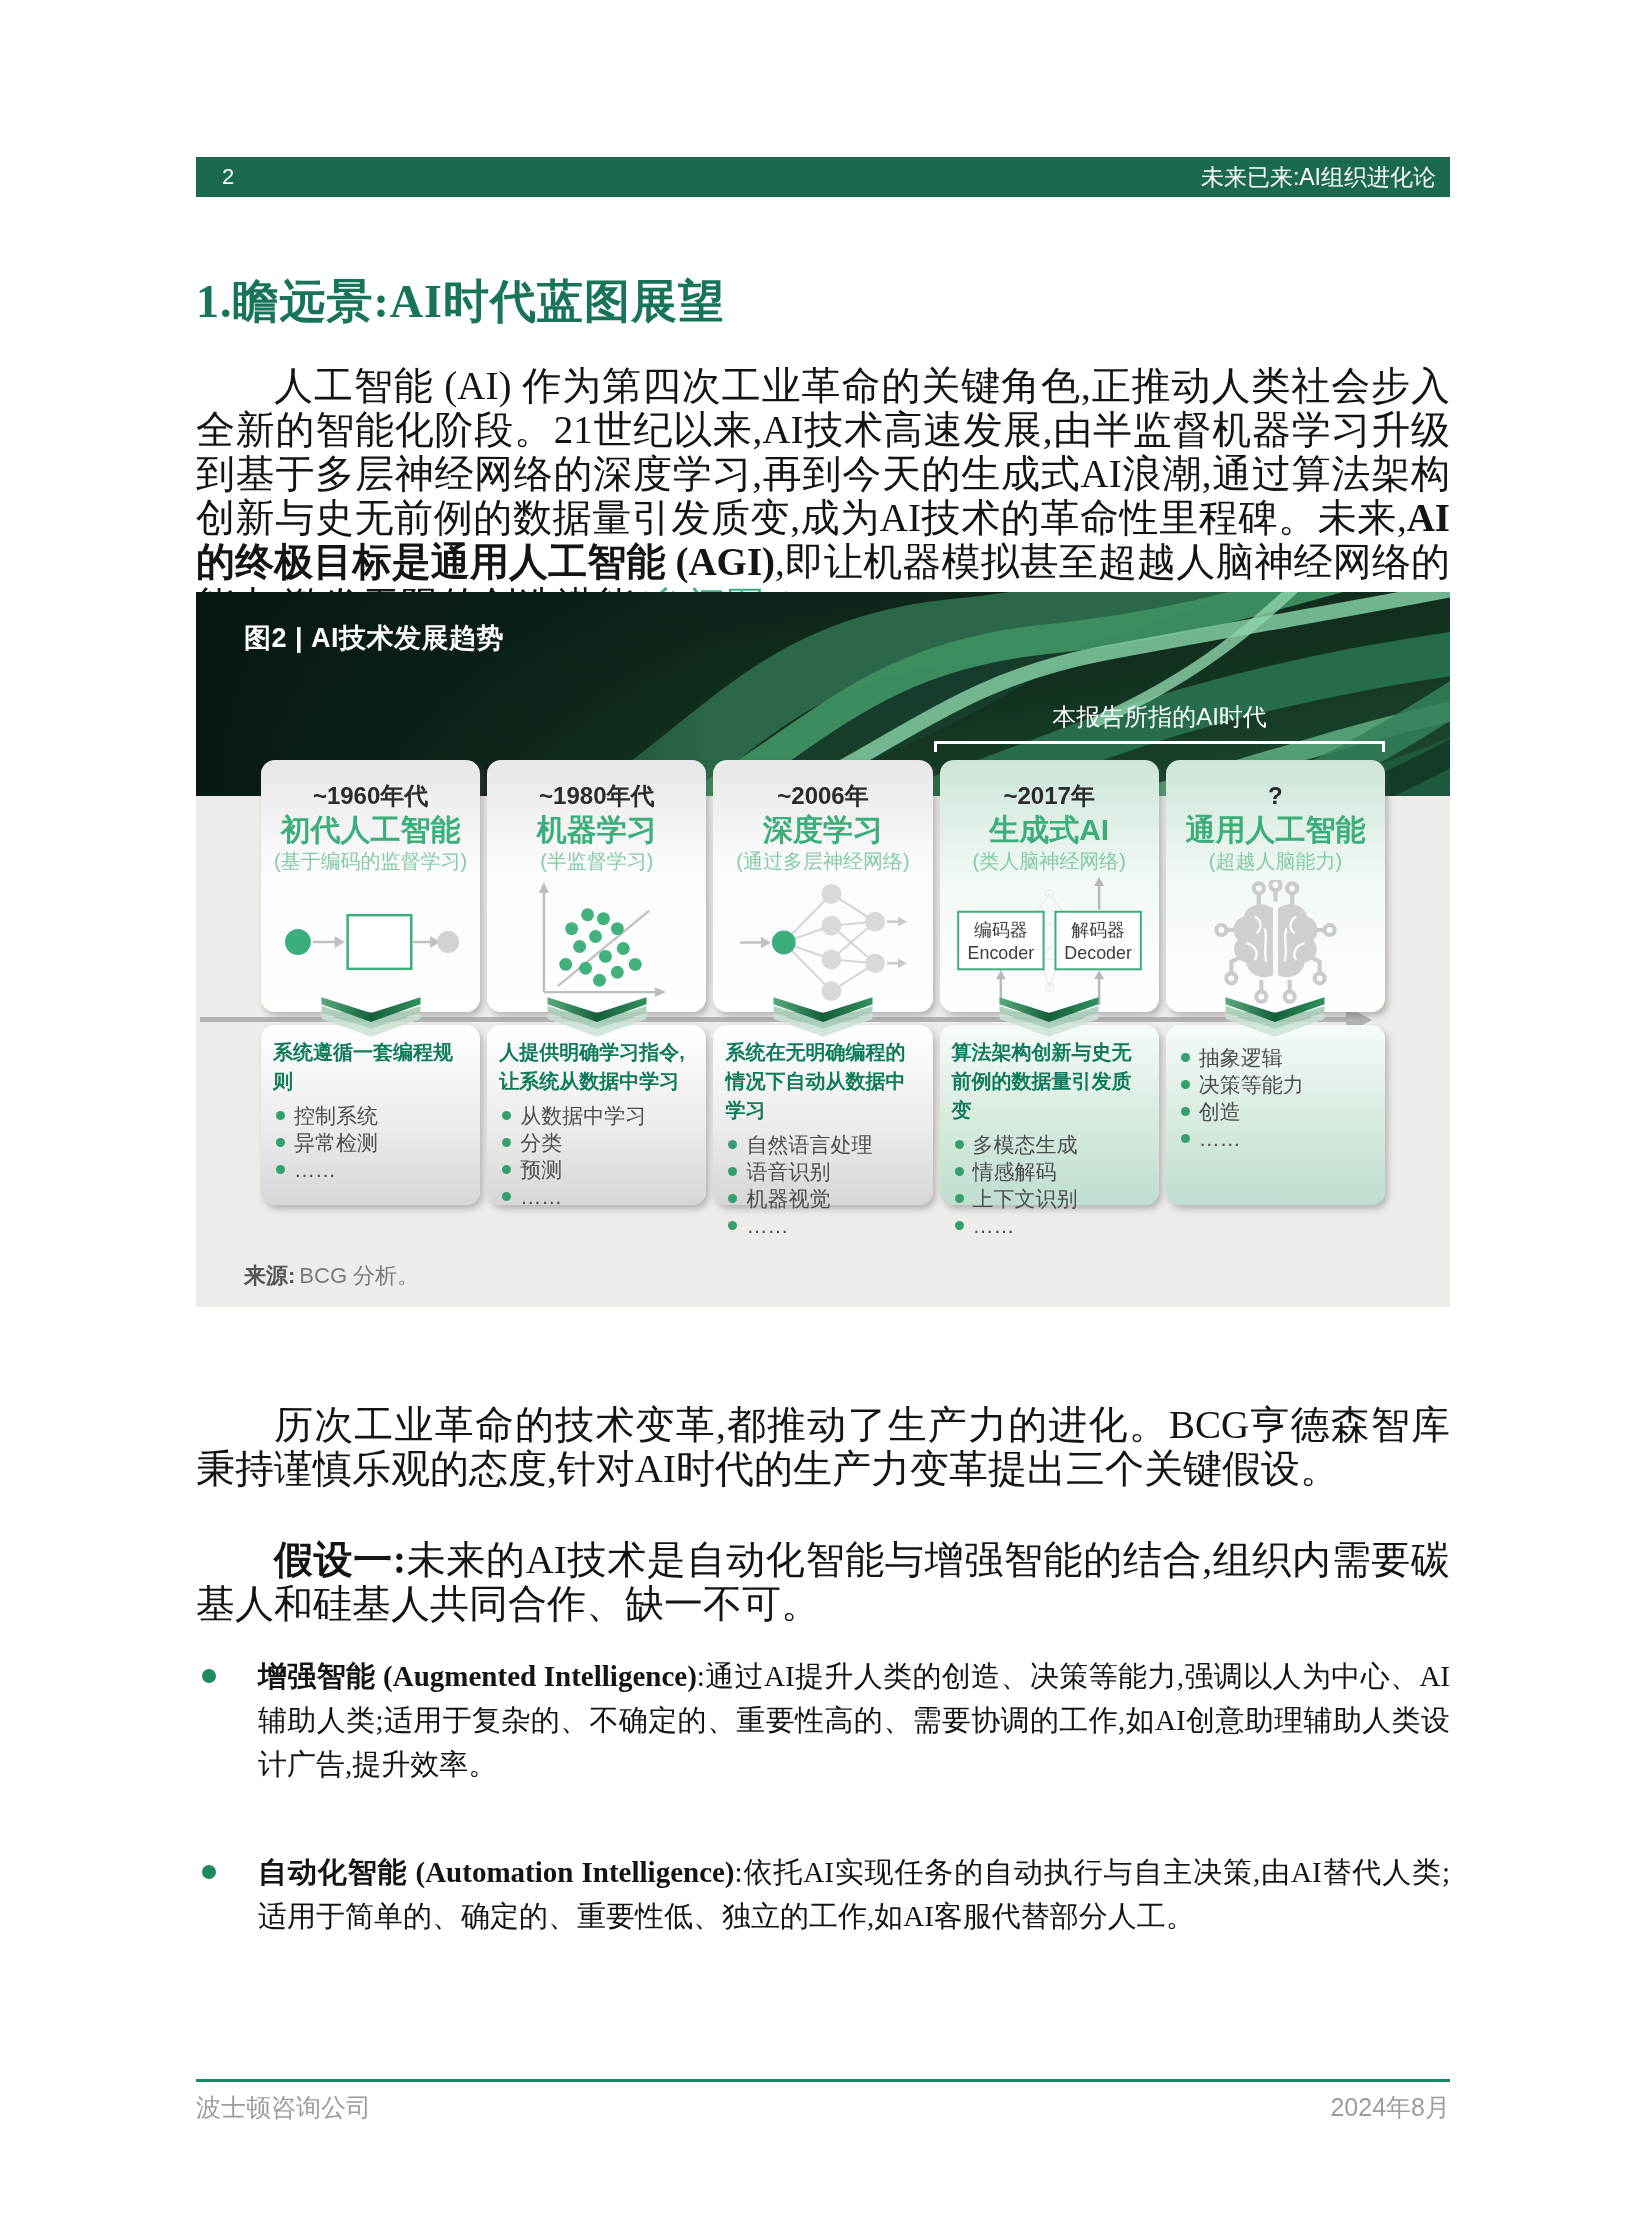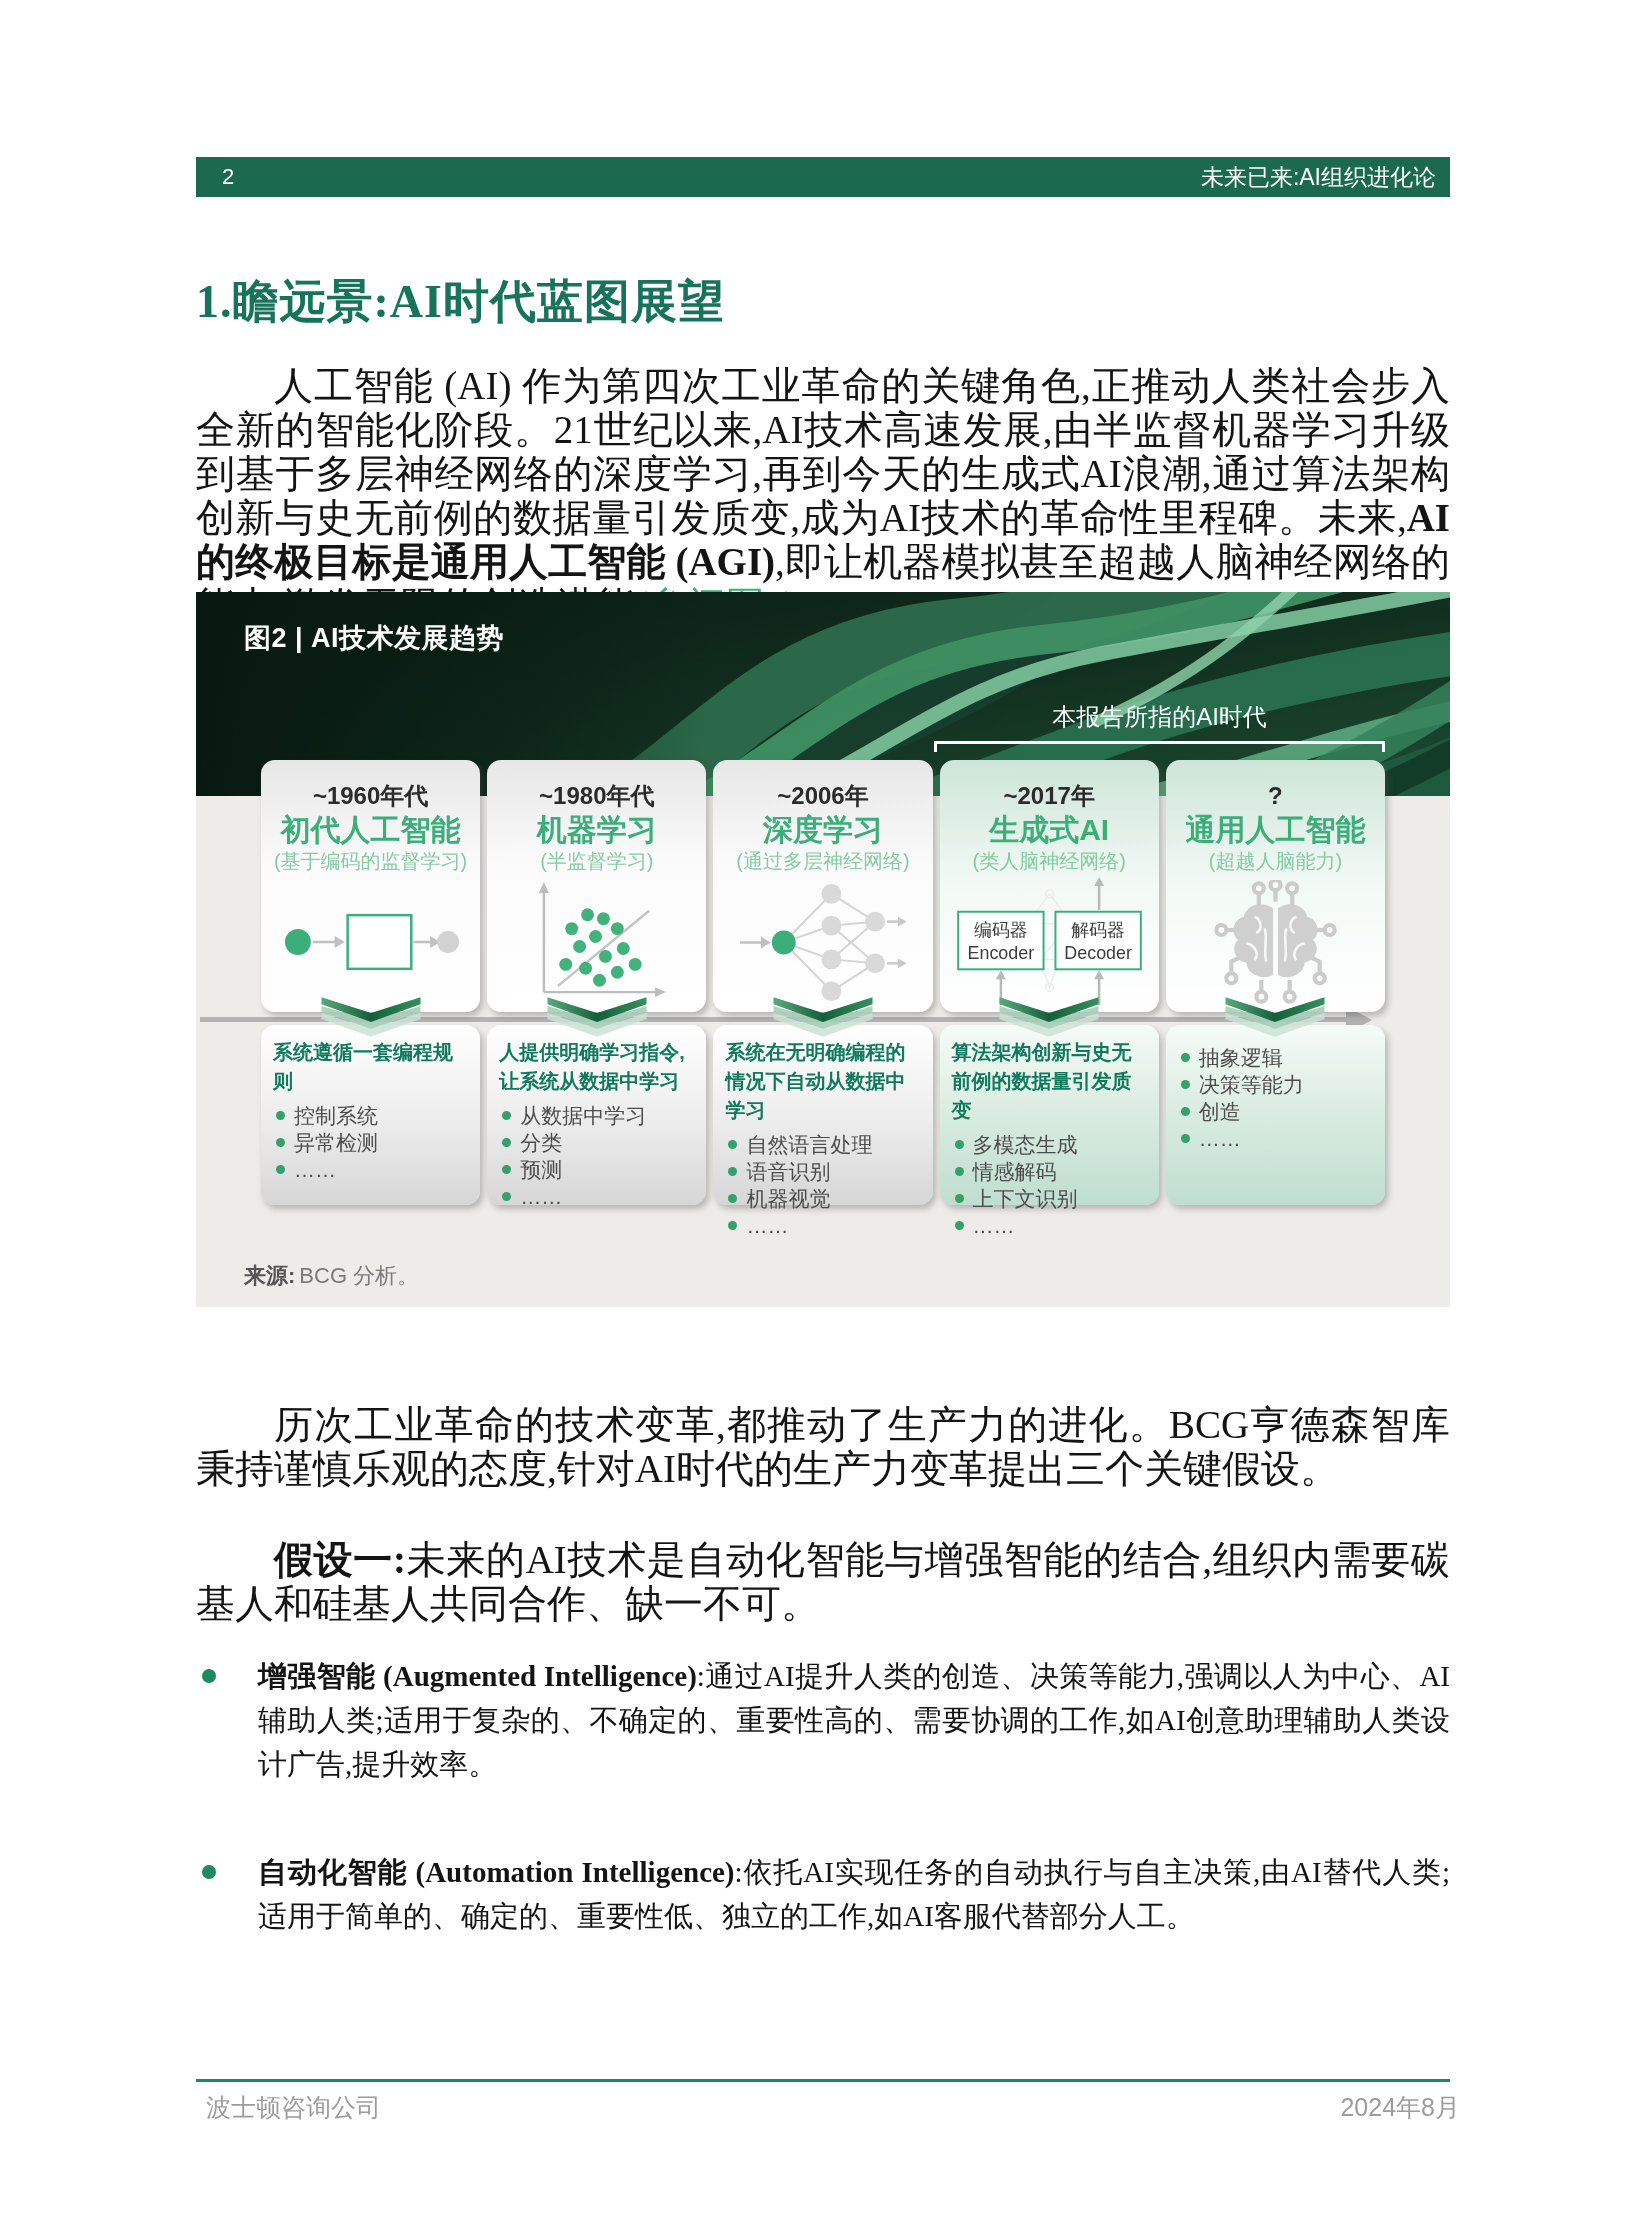--- a/index.html
+++ b/index.html
@@ -87,21 +87,21 @@
   .src b { color:#555555; margin-right:4px; }
 
   
   .encdec text { font-family:"Liberation Sans","DejaVu Sans",sans-serif; fill:#3d3d3d; }
 
   
   .footrule { position:absolute; left:196px; top:2079px; width:1254px; height:3px;
               background:#1b8a63; }
   .pagefoot { position:absolute; left:196px; top:2091px; width:1254px; display:flex;
               justify-content:space-between; font-family:"Liberation Sans","DejaVu Sans",sans-serif;
-              font-size:25px; color:#9c9c9c;margin-left:10px; }
+              font-size:25px; color:#9c9c9c; }
 </style>
 </head>
 <body>
 
 <div class="page">
 
   <header class="topbar">
     <span class="pgnum">2</span>
     <span>未来已来:AI组织进化论</span>
   </header>

